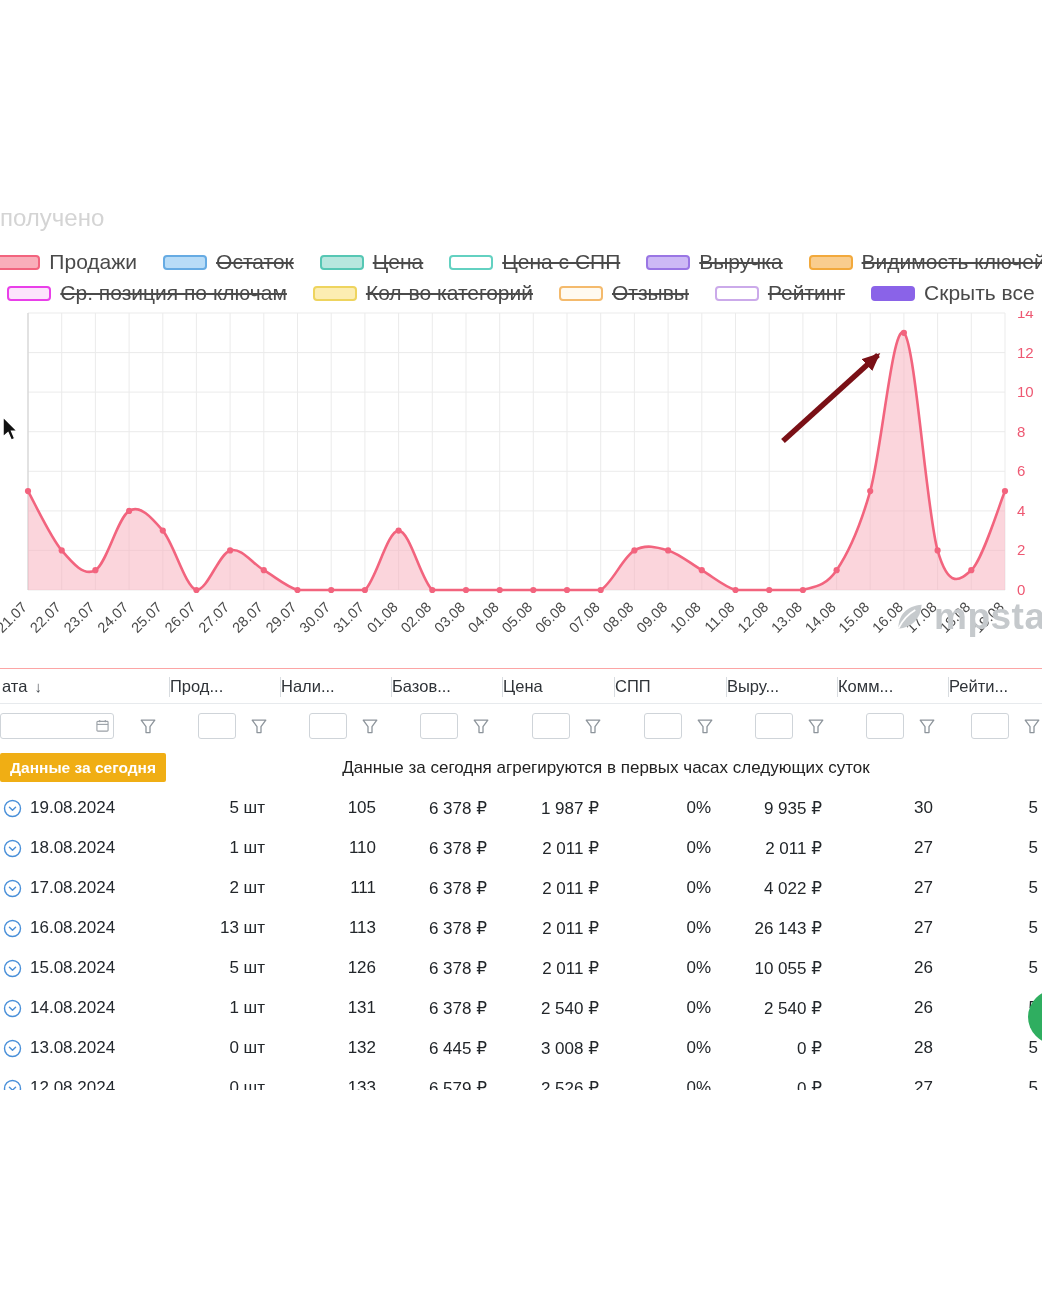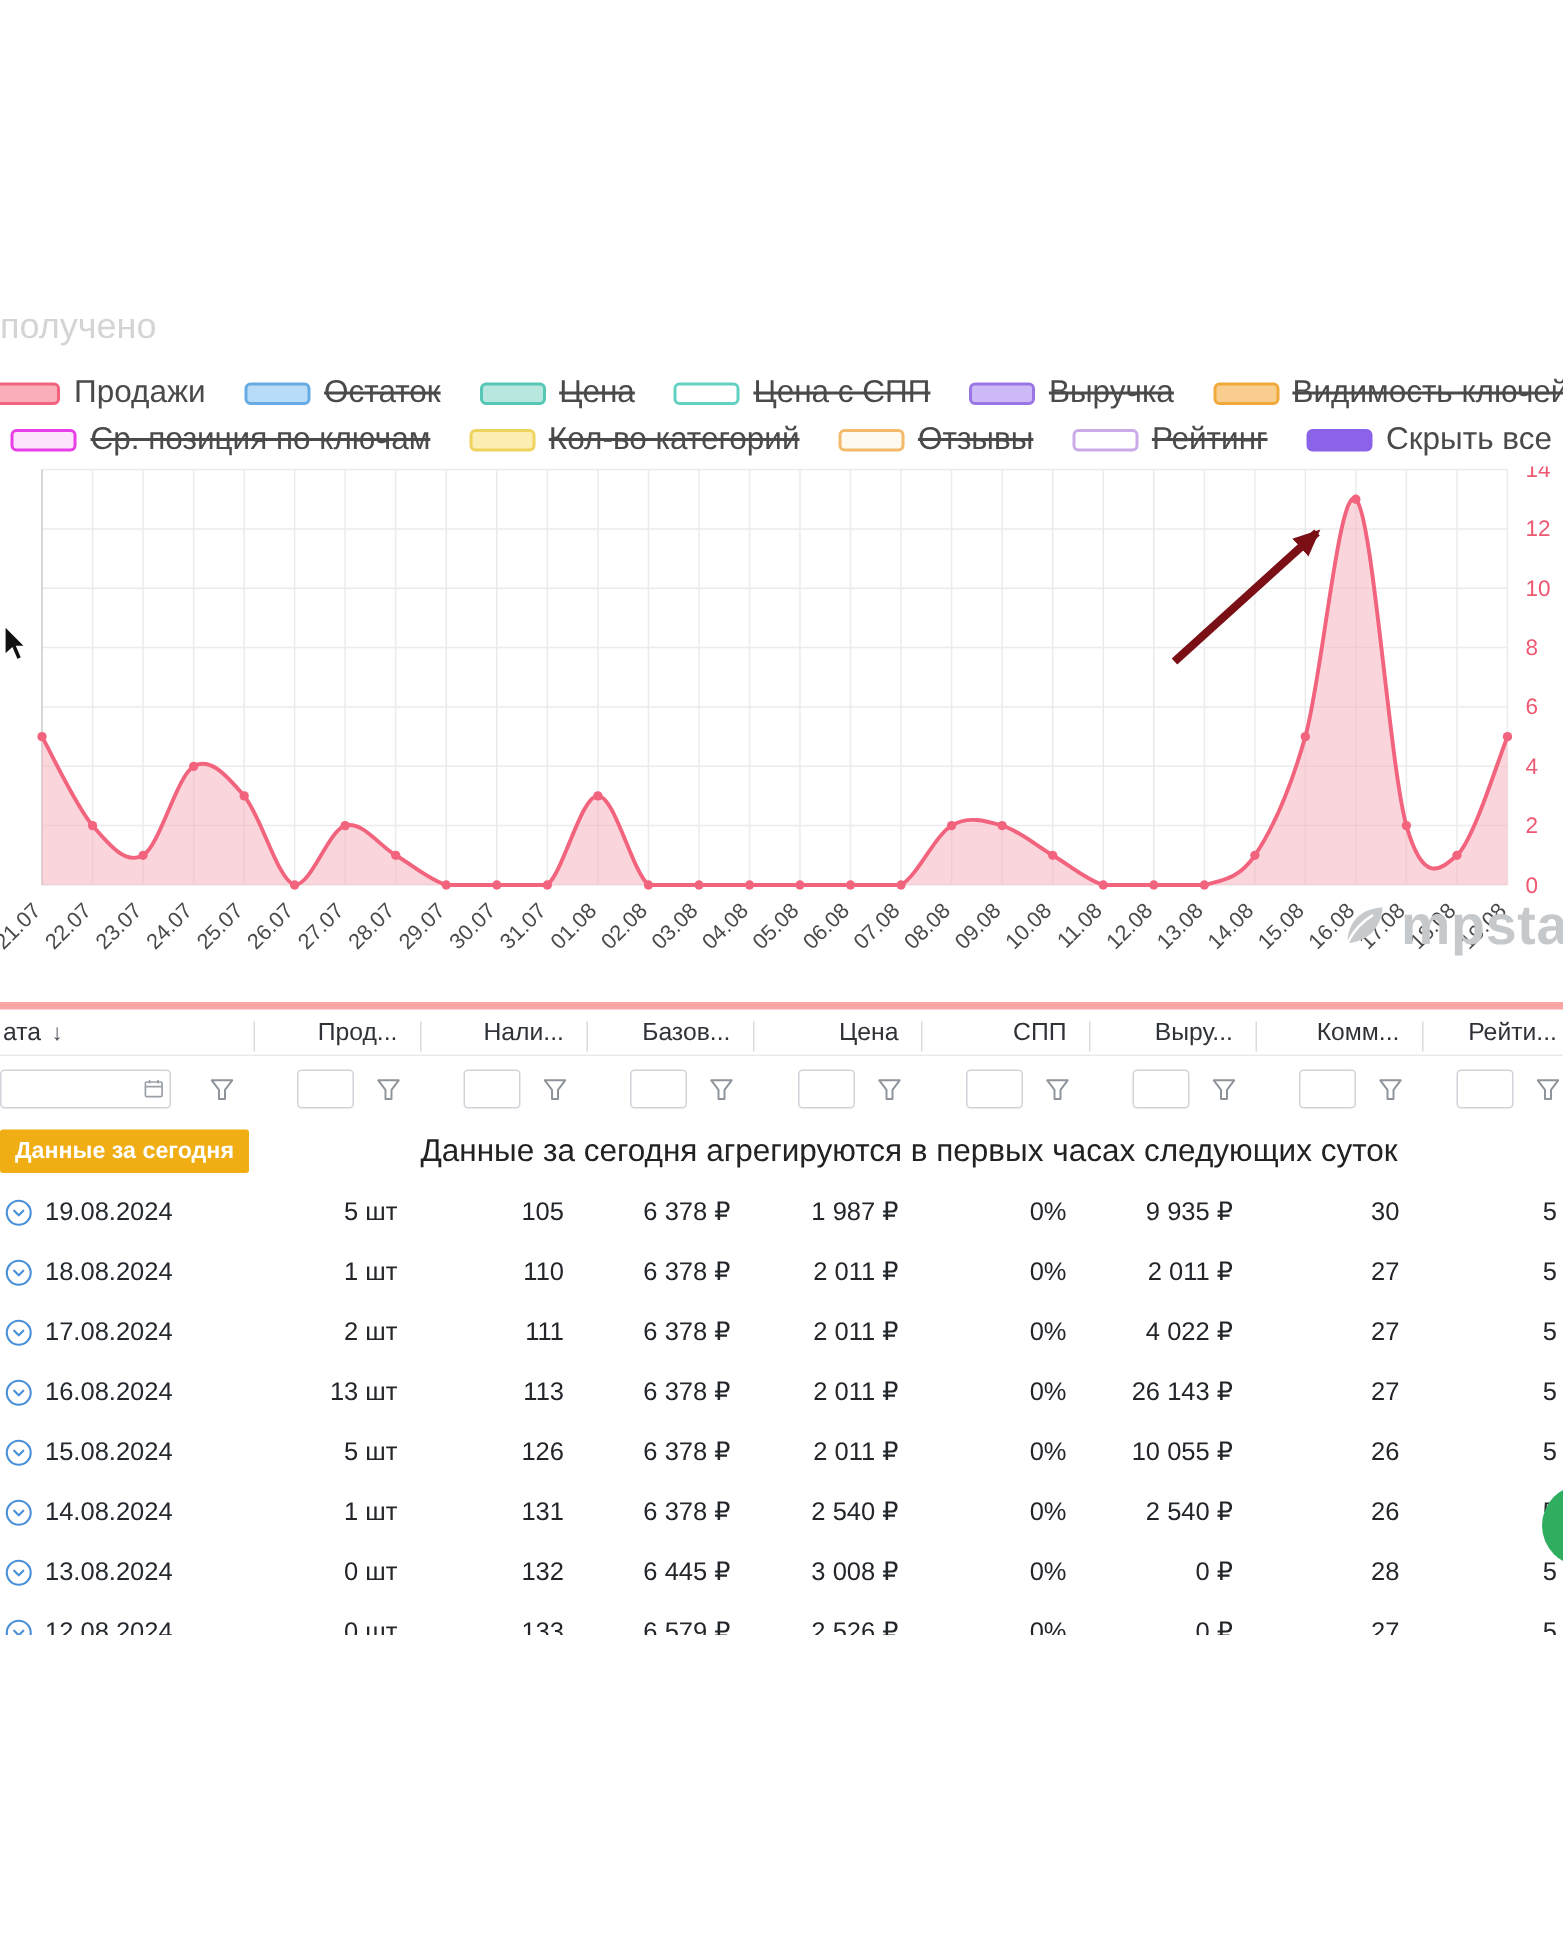--- a/index.html
+++ b/index.html
@@ -24,36 +24,36 @@
   .xl{font-size:14.5px;fill:#4a4a4a}
   .yl{font-size:15px;fill:#ee5872}
 
   .watermark{position:absolute;left:893px;top:596px;display:flex;align-items:center;gap:7px;color:#c5c9cc;font-size:37px;font-weight:bold;letter-spacing:.5px;white-space:nowrap}
 
   .cursor{position:absolute;left:2px;top:416px}
 
   
   .tablewrap{position:absolute;left:0;top:668px;width:1042px;height:422px;overflow:hidden;font-size:17px}
   .grid9{display:grid;grid-template-columns:170px 111px 111px 111px 112px 112px 111px 111px 105px}
-  .thead{height:36px;border-top:5px solid #fca5a5;border-bottom:1px solid #e7eaed;align-items:center}
-  .hcell{position:relative;display:flex;justify-content:flex-end;align-items:center;gap:7px;padding-right:16px;font-size:16.5px;color:#2f3338;cursor:pointer;height:100%}
+  .thead{height:36px;border-top:1px solid #fca5a5;border-bottom:1px solid #e7eaed;align-items:center}
+  .hcell{position:relative;display:flex;justify-content:flex-start;align-items:center;gap:7px;padding-right:16px;font-size:16.5px;color:#2f3338;cursor:pointer;height:100%}
   .hcell.first{justify-content:flex-start;padding-left:2px;padding-right:0}
   .hcell:not(:last-child)::after{content:"";position:absolute;right:0;top:8px;height:20px;width:1px;background:#d8dce0}
   .sort{color:#4a4f55;font-size:15px}
   .frow{height:44px;align-items:center}
   .fcell{display:flex;align-items:center;justify-content:flex-end;padding-right:14px;gap:15px}
   .fcell.first{justify-content:flex-start;padding-left:0;gap:26px}
   .finput{width:38px;height:26px;border:1px solid #cfd4d9;border-radius:3px;background:#fff;outline:none;font-family:inherit}
   .finput.wide{width:114px;padding-right:20px}
   .inwrap{position:relative;display:inline-flex;align-items:center}
   .calic{position:absolute;right:5px;top:6px;line-height:0}
   .fwrap{line-height:0}
   .banner{position:relative;height:40px;display:flex;align-items:center}
   .badge{position:absolute;left:0;top:5px;height:29px;display:flex;align-items:center;padding:0 10px;background:#f0ae14;color:#fff;font-size:15.5px;font-weight:bold;border-radius:2px;white-space:nowrap}
-  .note{width:100%;text-align:center;padding-left:170px;font-size:21px;color:#222}
+  .note{width:100%;text-align:center;padding-left:170px;font-size:17px;color:#222}
   .trow{height:40px;align-items:center}
   .trow.grid9{display:grid}
   .tcell{text-align:right;padding-right:16px;color:#22262a;white-space:nowrap}
   .dcell{display:flex;align-items:center;gap:8px;padding-left:3px;white-space:nowrap}
   .expic{line-height:0;cursor:pointer}
 
   .chat{position:absolute;left:1028px;top:990px;width:54px;height:54px;border-radius:50%;background:#2fae60}
 </style>
 </head>
 <body>

